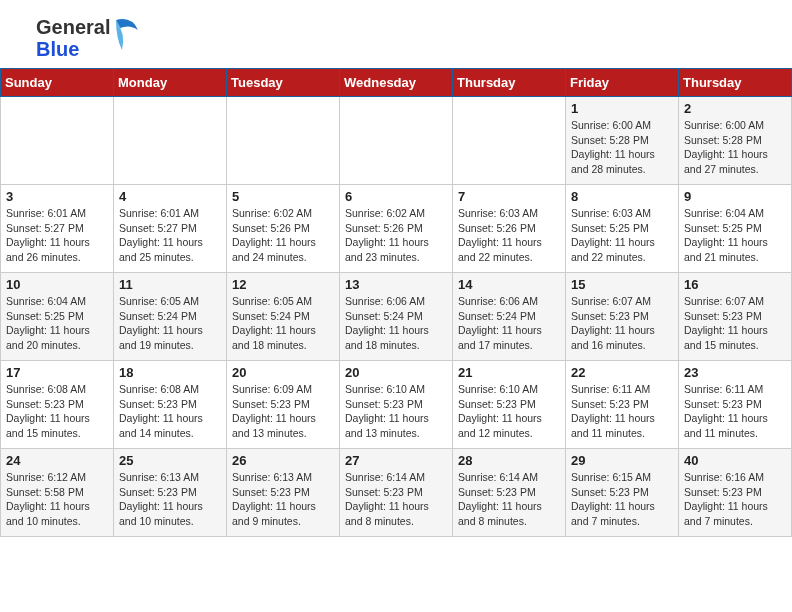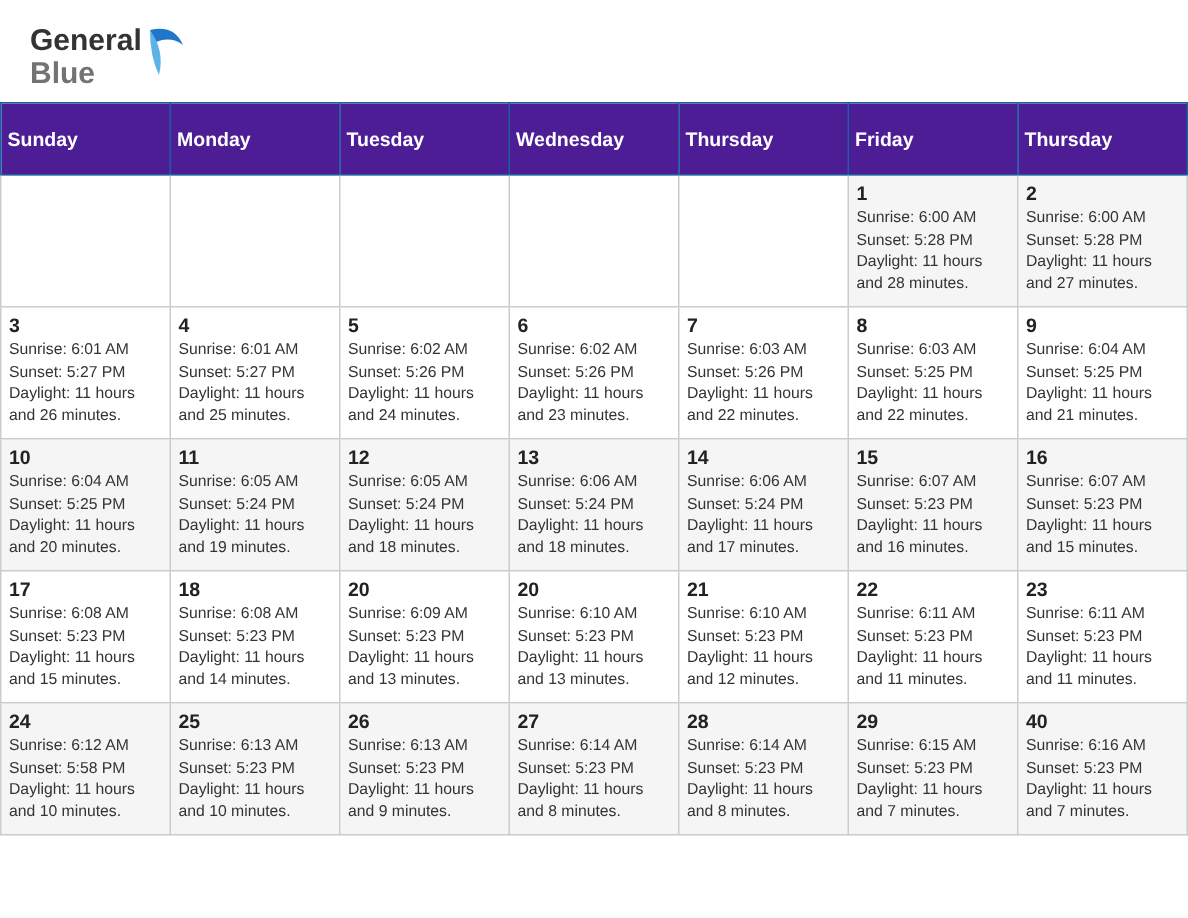--- a/index.html
+++ b/index.html
@@ -7,21 +7,21 @@
       font-family: Arial, sans-serif;
       background: #fff;
       width: 792px;
       min-height: 612px;
       padding: 0;
     }
     .header {
       display: flex;
       align-items: flex-start;
       justify-content: space-between;
-      padding: 16px 20px 8px 20px;
+      padding: 16px 20px 8px 36px;
     }
     .logo {
       display: flex;
       flex-direction: column;
       align-items: flex-start;
     }
     .title-block {
       text-align: right;
     }
     .month-title {
@@ -35,25 +35,25 @@
       color: #555;
       font-style: italic;
     }
     .calendar {
       width: 100%;
       border-collapse: collapse;
       margin: 0;
       table-layout: fixed;
     }
     .calendar thead tr th {
-      background: #4c1d95;
+      background: #b91c1c;
       color: #fff;
       font-size: 13px;
       font-weight: bold;
-      padding: 16px 4px;
+      padding: 6px 4px;
       text-align: left;
       border: 1px solid #1a5fa0;
     }
     .calendar tbody tr td {
       border: 1px solid #ccc;
       vertical-align: top;
       padding: 4px 5px;
       font-size: 11px;
       color: #333;
       height: 88px;
@@ -82,21 +82,21 @@
     }
   </style>
 </head>
 <body>
 
 <div class="header">
   <div class="logo">
   <div style="display:flex;align-items:center;gap:0">
     <div style="display:flex;flex-direction:column;line-height:1.1">
       <span style="font-size:20px;font-weight:bold;color:#333;font-family:Arial">General</span>
-      <span style="font-size:20px;font-weight:bold;color:#737373;font-family:Arial">Blue</span>
+      <span style="font-size:20px;font-weight:bold;color:#1d4ed8;font-family:Arial">Blue</span>
     </div>
     <svg width="28" height="40" viewBox="0 0 28 40" style="margin-left:2px;margin-top:-4px">
       <path d="M4,4 Q20,0 26,14 Q18,8 8,12 Z" fill="#2176c7"></path>
       <path d="M4,4 Q14,18 10,34 Q4,22 4,4 Z" fill="#5bb3e8"></path>
     </svg>
   </div>
 </div>
   <div class="title-block">
     <div class="month-title"></div>
     <div class="subtitle"></div>

